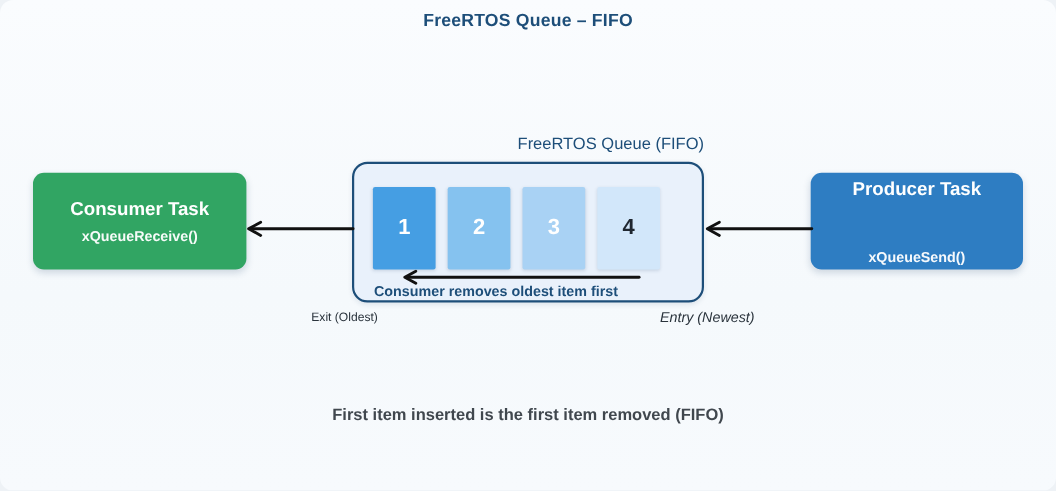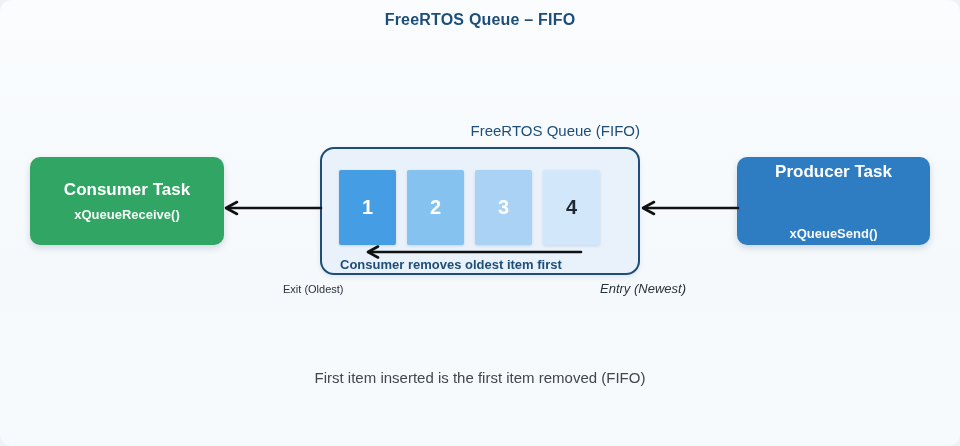--- a/index.html
+++ b/index.html
@@ -46,21 +46,21 @@
     display:flex; flex-direction:column; align-items:center; justify-content:center;
     gap:7px; box-shadow:0 3px 7px rgba(30,60,100,.18); color:#ffffff;
   }
   .task-box .task-title { font-size:17px; font-weight:bold; }
   .task-box .task-fn    { font-size:13px; font-weight:bold; opacity:.96; }
   .consumer-box { left:30px;  width:194px; }
   .producer-box { left:737px; width:193px; }
   .arrow-svg { position:absolute; }
   .caption {
     position:absolute; top:369px; left:0; width:960px; text-align:center;
-    font-size:15px; font-weight:normal; color:#40474e;
+    font-size:15px; font-weight:bold; color:#40474e;
   }
 </style>
 </head>
 <body>
 
 <div class="canvas">
 
   <div class="title">FreeRTOS Queue – FIFO</div>
 
   <div class="queue-label">FreeRTOS Queue (FIFO)</div>

